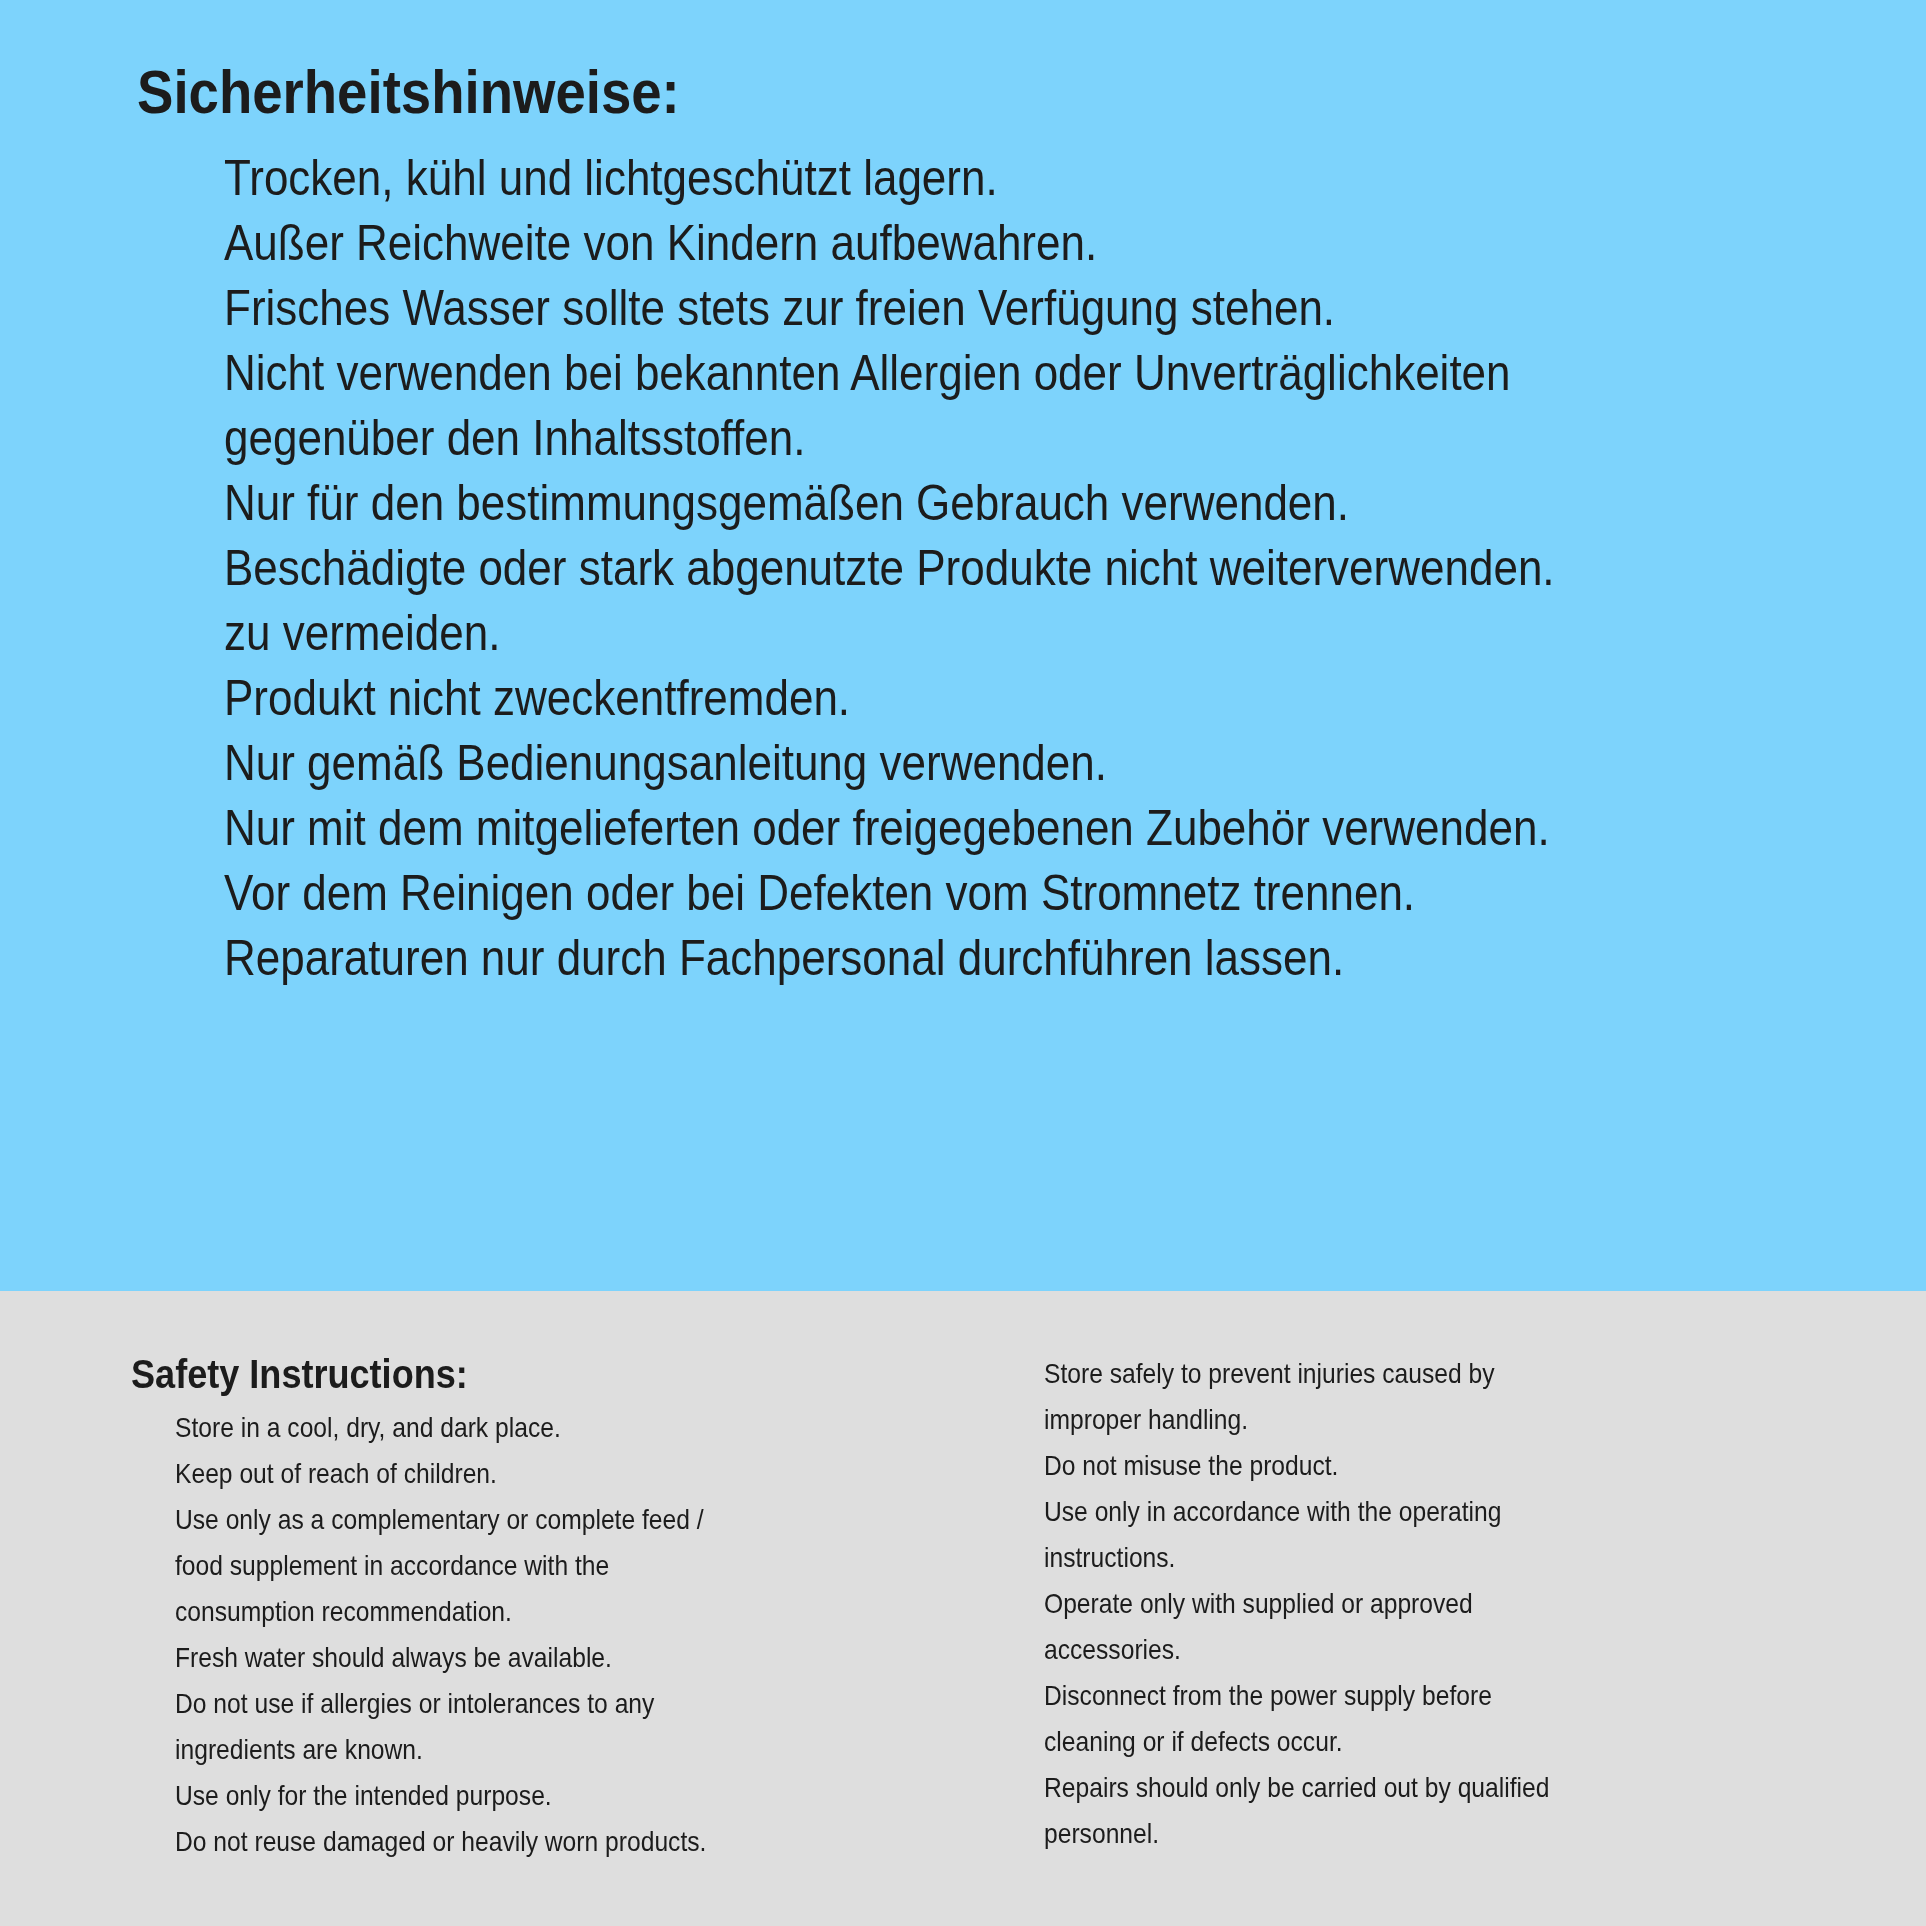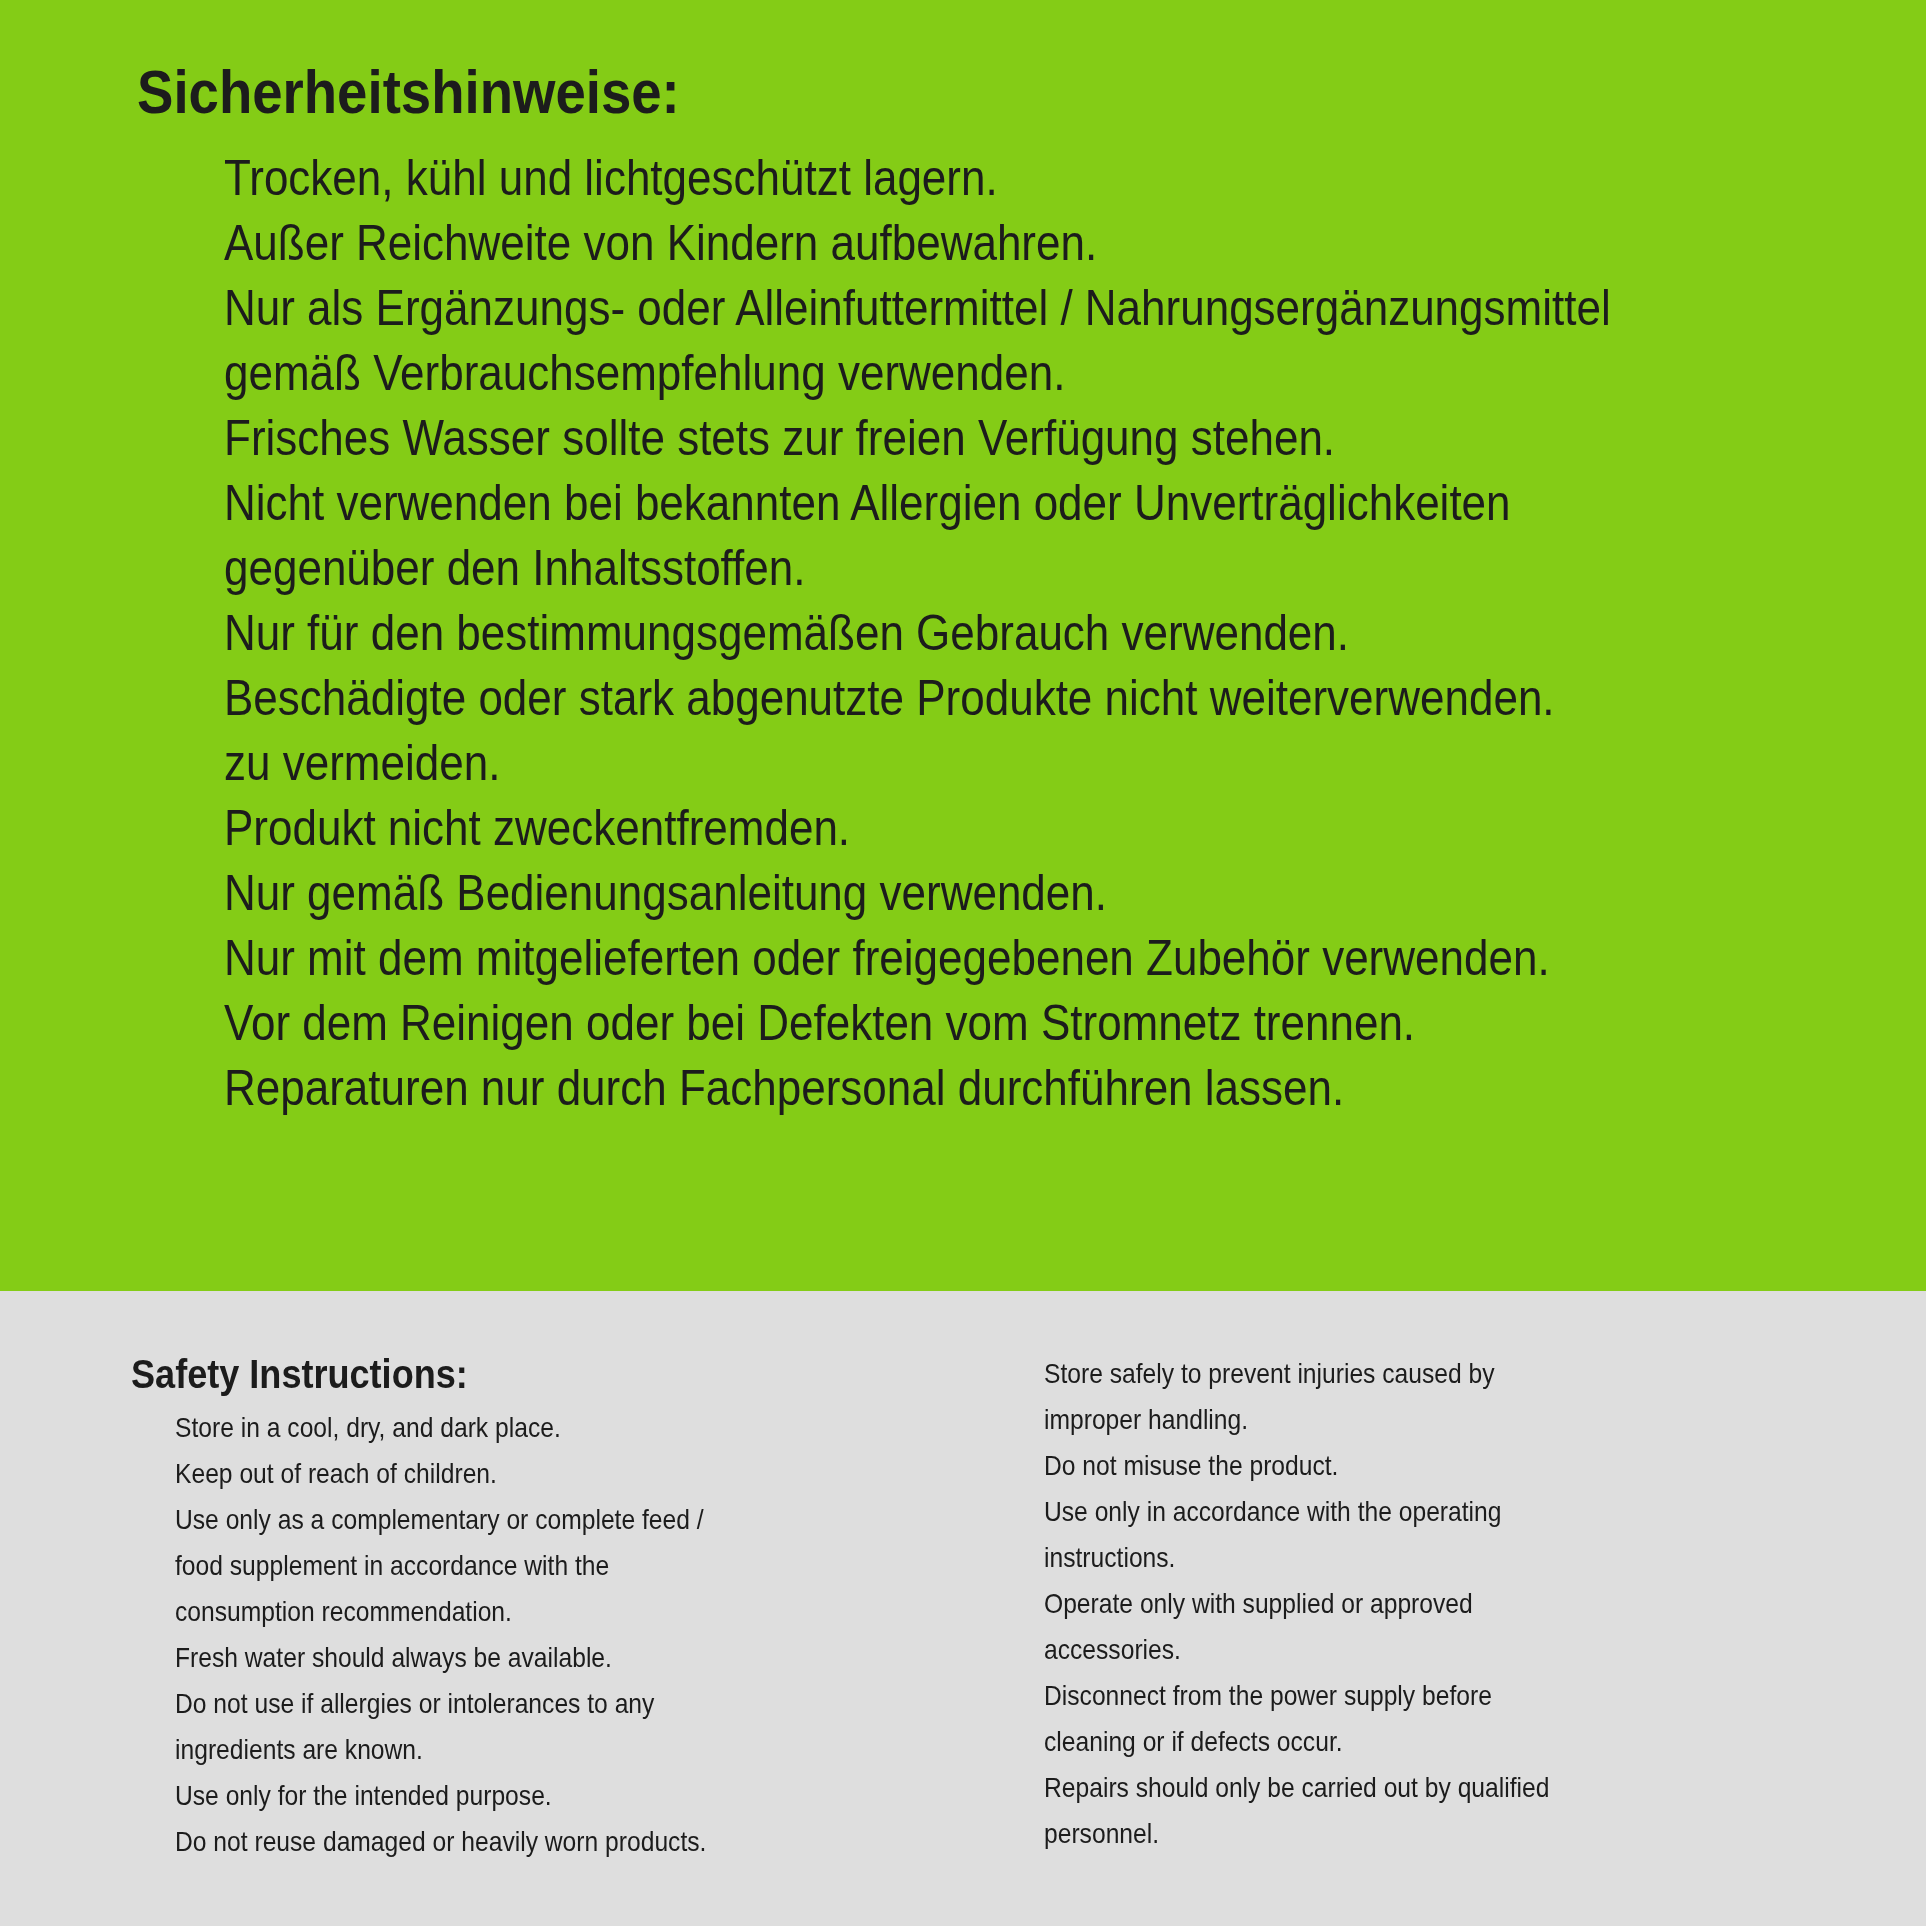--- a/index.html
+++ b/index.html
@@ -3,21 +3,21 @@
 <meta charset="utf-8">
 <style>
   html, body { margin: 0; padding: 0; }
   body {
     width: 1926px; height: 1926px;
     background: #ffffff;
     font-family: "Liberation Sans", "DejaVu Sans", sans-serif;
     color: #1c1c1c;
     overflow: hidden;
   }
-  .page { position: relative; width: 1926px; height: 1926px; background: #84cc16; }
+  .page { position: relative; width: 1926px; height: 1926px; background: #7dd3fc; }
 
   
   .cond { display: inline-block; transform: scaleX(0.88); transform-origin: 0 50%; white-space: nowrap; }
 
   .de-heading {
     position: absolute; left: 137px; top: 61px;
     font-size: 62px; font-weight: 700; line-height: 1.0; margin: 0;
   }
   .de-list { position: absolute; left: 184px; top: 146px; }
   .de-list .ln { font-size: 50px; line-height: 65px; }
@@ -61,27 +61,20 @@
       </div>
       <div class="item">
         <span class="marker"><span class="dot"></span></span>
         <div class="lines">
           <div class="ln"><span class="cond">Außer Reichweite von Kindern aufbewahren.</span></div>
         </div>
       </div>
       <div class="item">
         <span class="marker"><span class="dot"></span></span>
         <div class="lines">
-          <div class="ln"><span class="cond">Nur als Ergänzungs- oder Alleinfuttermittel / Nahrungsergänzungsmittel</span></div>
-          <div class="ln"><span class="cond">gemäß Verbrauchsempfehlung verwenden.</span></div>
-        </div>
-      </div>
-      <div class="item">
-        <span class="marker"><span class="dot"></span></span>
-        <div class="lines">
           <div class="ln"><span class="cond">Frisches Wasser sollte stets zur freien Verfügung stehen.</span></div>
         </div>
       </div>
       <div class="item">
         <span class="marker"><span class="dot"></span></span>
         <div class="lines">
           <div class="ln"><span class="cond">Nicht verwenden bei bekannten Allergien oder Unverträglichkeiten</span></div>
           <div class="ln"><span class="cond">gegenüber den Inhaltsstoffen.</span></div>
         </div>
       </div>

